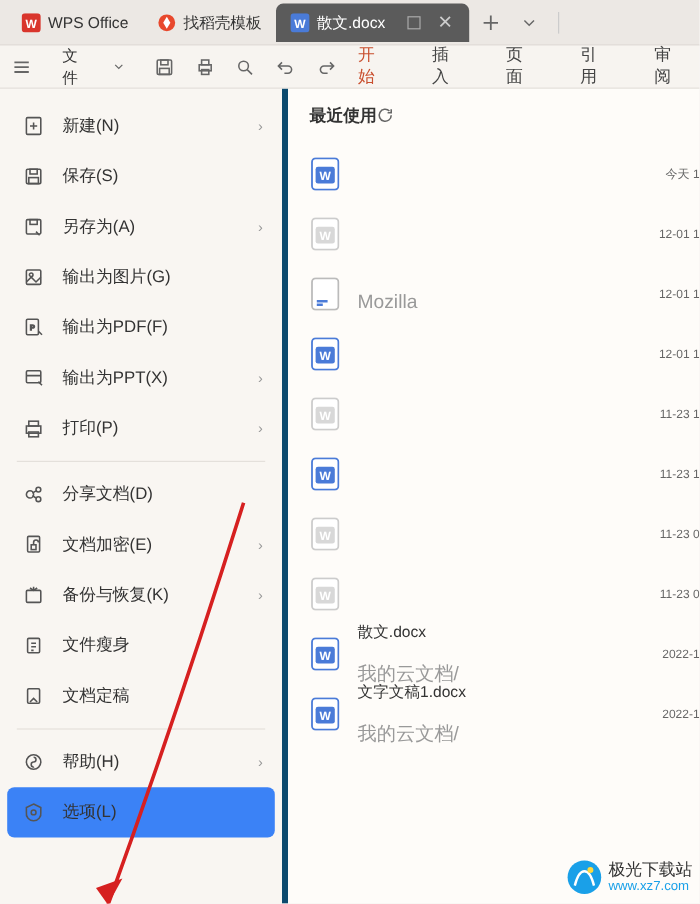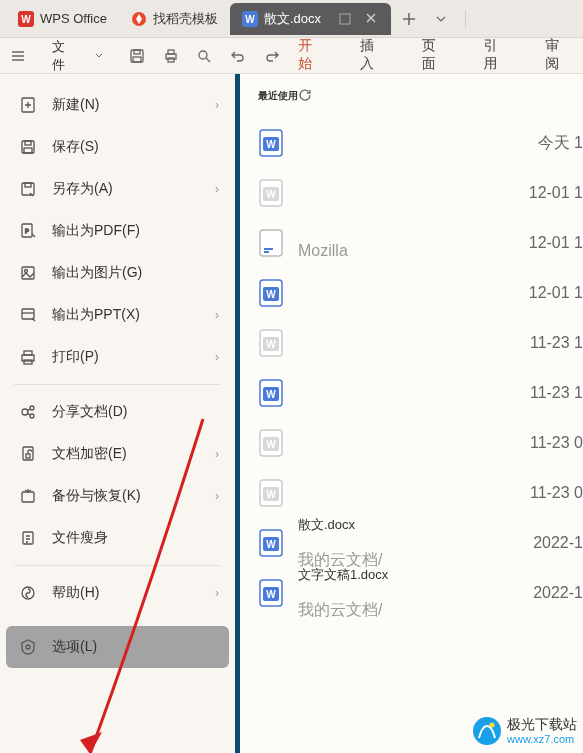--- a/index.html
+++ b/index.html
@@ -18,35 +18,35 @@
 .tb-btn { width: 20px; height: 20px; color: #666; display: flex; align-items: center; justify-content: center; }
 .file-btn { display: flex; align-items: center; gap: 17px; padding: 4px 10px; border-radius: 4px; font-size: 13px; color: #333; }
 .menu-tabs { display: flex; gap: 30px; margin-left: auto; font-size: 14px; color: #444; }
 .menu-tab { padding: 6px 2px; }
 .menu-tab.active { color: #c94f2e; border-bottom: 2px solid #c94f2e; }
 
 .content { display: flex; height: calc(753px - 74px); }
 
 .sidebar { width: 240px; background: #f9f6f2; border-right: 5px solid #0c4a6e; padding: 10px 6px; position: relative; }
 .side-item { display: flex; align-items: center; height: 42px; padding: 0 12px; border-radius: 6px; font-size: 14px; color: #333; position: relative; }
-.side-item.selected { background: #a3a3a3; margin-top: 12px; }
+.side-item.selected { background: #3b82f6; }
 .side-icon { width: 20px; height: 20px; margin-right: 14px; color: #555; display: flex; align-items: center; justify-content: center; }
 .side-chevron { position: absolute; right: 10px; color: #999; font-size: 12px; }
 .side-divider { height: 1px; background: #e4e0db; margin: 6px 8px; }
 
 .main { flex: 1; background: #fefcf9; padding: 14px 0 0 18px; position: relative; overflow: hidden; }
-.main-header { display: flex; align-items: center; gap: 0; font-size: 10px; font-weight: 600; color: #333; margin-bottom: 14px; }
+.main-header { display: flex; align-items: center; gap: 0; font-size: 14px; font-weight: 600; color: #333; margin-bottom: 14px; }
 .refresh-icon { width: 16px; height: 16px; color: #666; }
 
 .file-row { display: flex; align-items: center; height: 50px; padding-right: 0; }
 .file-icon { width: 26px; height: 30px; margin-right: 14px; display: flex; align-items: center; justify-content: center; }
 .file-info { flex: 1; display: flex; flex-direction: column; justify-content: center; }
 .file-name { font-size: 13px; color: #333; }
 .file-sub { font-size: 16px; color: #999; margin-top: 16px; }
-.file-date { font-size: 16px; color: #666; white-space: nowrap; }
+.file-date { font-size: 10px; color: #666; white-space: nowrap; }
 
 .arrow-svg { position: absolute; top: 340px; left: 48px; width: 160px; height: 380px; pointer-events: none; z-index: 10; }
 
 .watermark { position: absolute; right: 6px; bottom: 8px; display: flex; align-items: center; gap: 6px; }
 .wm-logo { width: 28px; height: 28px; background: #1aa0e8; border-radius: 50%; display: flex; align-items: center; justify-content: center; color: #fff; font-size: 16px; font-weight: bold; }
 .wm-text { display: flex; flex-direction: column; line-height: 1.1; }
 .wm-main { font-size: 14px; color: #333; font-weight: 500; text-align: right; }
 .wm-url { font-size: 11px; color: #1aa0e8; }
 
 svg { display: block; }
@@ -189,36 +189,36 @@
               <rect x="6" y="3" width="6" height="4"></rect>
               <path d="M11 13 L14 16"></path>
             </svg>
           </span>
           <span>另存为(A)</span>
           <span class="side-chevron">›</span>
         </div>
         <div class="side-item">
           <span class="side-icon">
             <svg width="18" height="18" viewBox="0 0 18 18" fill="none" stroke="#555" stroke-width="1.3">
+              <rect x="3" y="3" width="12" height="12" rx="1"></rect>
+              <circle cx="7" cy="7" r="1.5"></circle>
+              <path d="M3 13 L7 9 L11 13 L15 9"></path>
+            </svg>
+          </span>
+          <span>输出为图片(G)</span>
+        </div>
+        <div class="side-item">
+          <span class="side-icon">
+            <svg width="18" height="18" viewBox="0 0 18 18" fill="none" stroke="#555" stroke-width="1.3">
               <rect x="3" y="2" width="10" height="13" rx="1"></rect>
               <text x="8" y="11" font-size="6" fill="#555" text-anchor="middle">P</text>
               <path d="M13 12 L16 15"></path>
             </svg>
           </span>
           <span>输出为PDF(F)</span>
-        </div>
-        <div class="side-item">
-          <span class="side-icon">
-            <svg width="18" height="18" viewBox="0 0 18 18" fill="none" stroke="#555" stroke-width="1.3">
-              <rect x="3" y="3" width="12" height="12" rx="1"></rect>
-              <circle cx="7" cy="7" r="1.5"></circle>
-              <path d="M3 13 L7 9 L11 13 L15 9"></path>
-            </svg>
-          </span>
-          <span>输出为图片(G)</span>
         </div>
         <div class="side-item">
           <span class="side-icon">
             <svg width="18" height="18" viewBox="0 0 18 18" fill="none" stroke="#555" stroke-width="1.3">
               <rect x="3" y="3" width="12" height="10" rx="1"></rect>
               <path d="M3 7 H15"></path>
               <path d="M13 12 L16 15"></path>
             </svg>
           </span>
           <span>输出为PPT(X)</span>
@@ -269,20 +269,29 @@
           <span class="side-chevron">›</span>
         </div>
         <div class="side-item">
           <span class="side-icon">
             <svg width="18" height="18" viewBox="0 0 18 18" fill="none" stroke="#555" stroke-width="1.3">
               <rect x="4" y="3" width="10" height="12" rx="1"></rect>
               <path d="M7 7 H11 M7 10 H11 M7 13 H9"></path>
             </svg>
           </span>
           <span>文件瘦身</span>
+        </div>
+        <div class="side-item">
+          <span class="side-icon">
+            <svg width="18" height="18" viewBox="0 0 18 18" fill="none" stroke="#555" stroke-width="1.3">
+              <rect x="4" y="3" width="10" height="12" rx="1"></rect>
+              <path d="M6 14 L9 11 L12 14"></path>
+            </svg>
+          </span>
+          <span>文档定稿</span>
         </div>
         <div class="side-divider"></div>
         <div class="side-item">
           <span class="side-icon">
             <svg width="18" height="18" viewBox="0 0 18 18" fill="none" stroke="#555" stroke-width="1.3">
               <circle cx="9" cy="9" r="6"></circle>
               <path d="M9 13 A2 2 0 0 1 9 9 A2 2 0 0 0 9 5 M9 13.5 V14"></path>
             </svg>
           </span>
           <span>帮助(H)</span>

